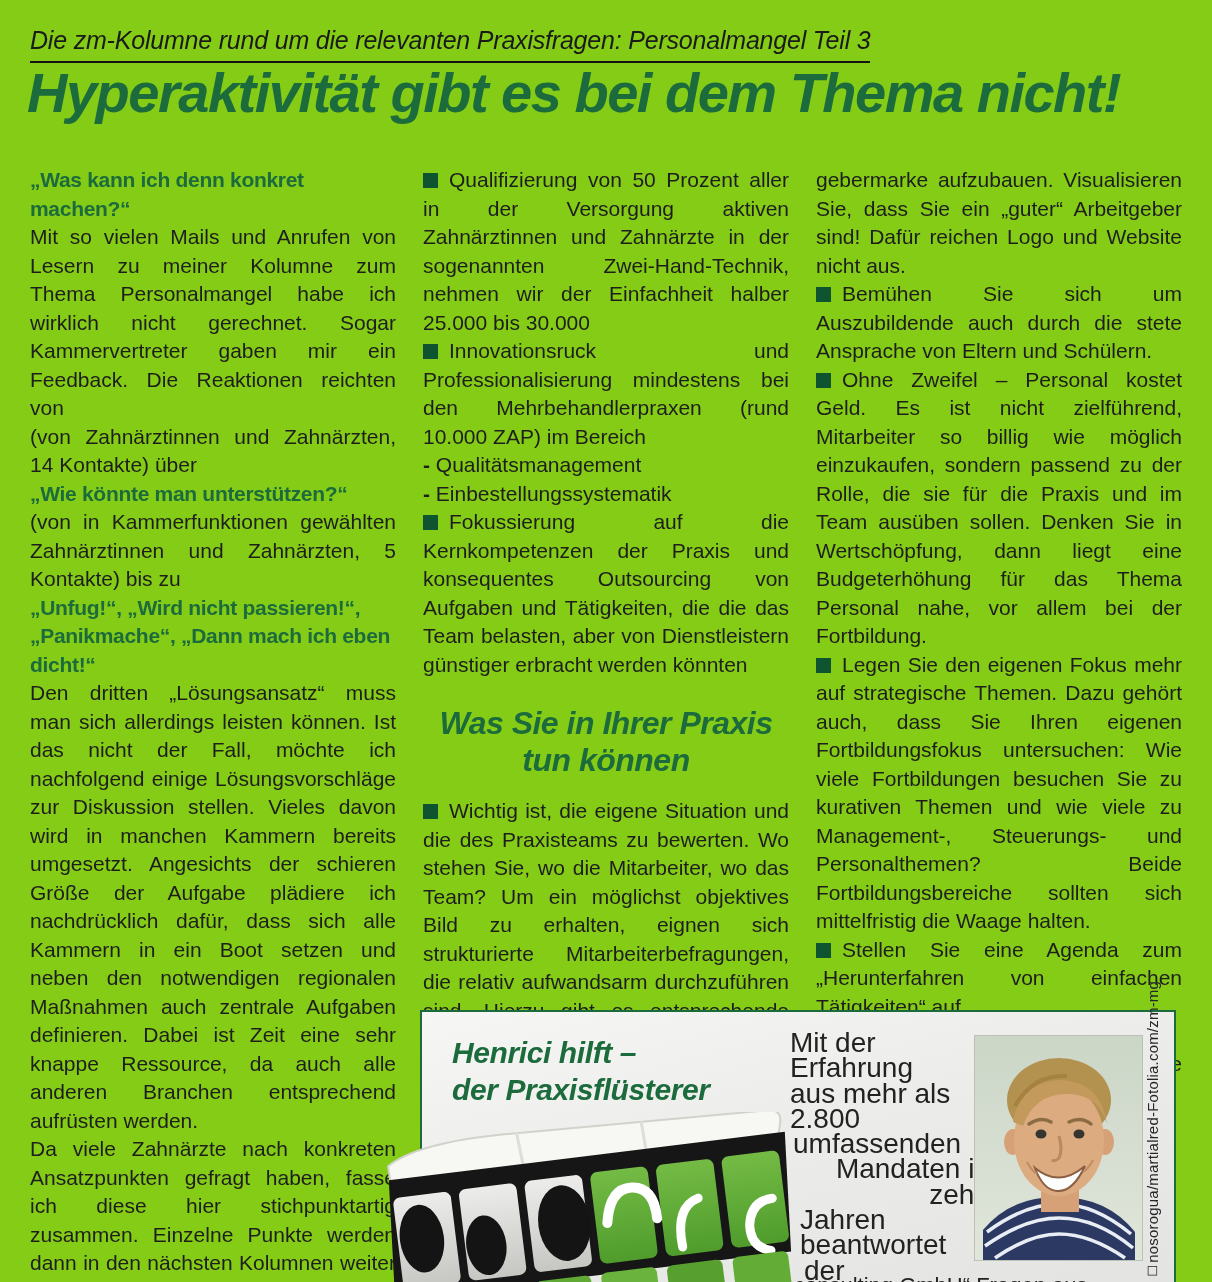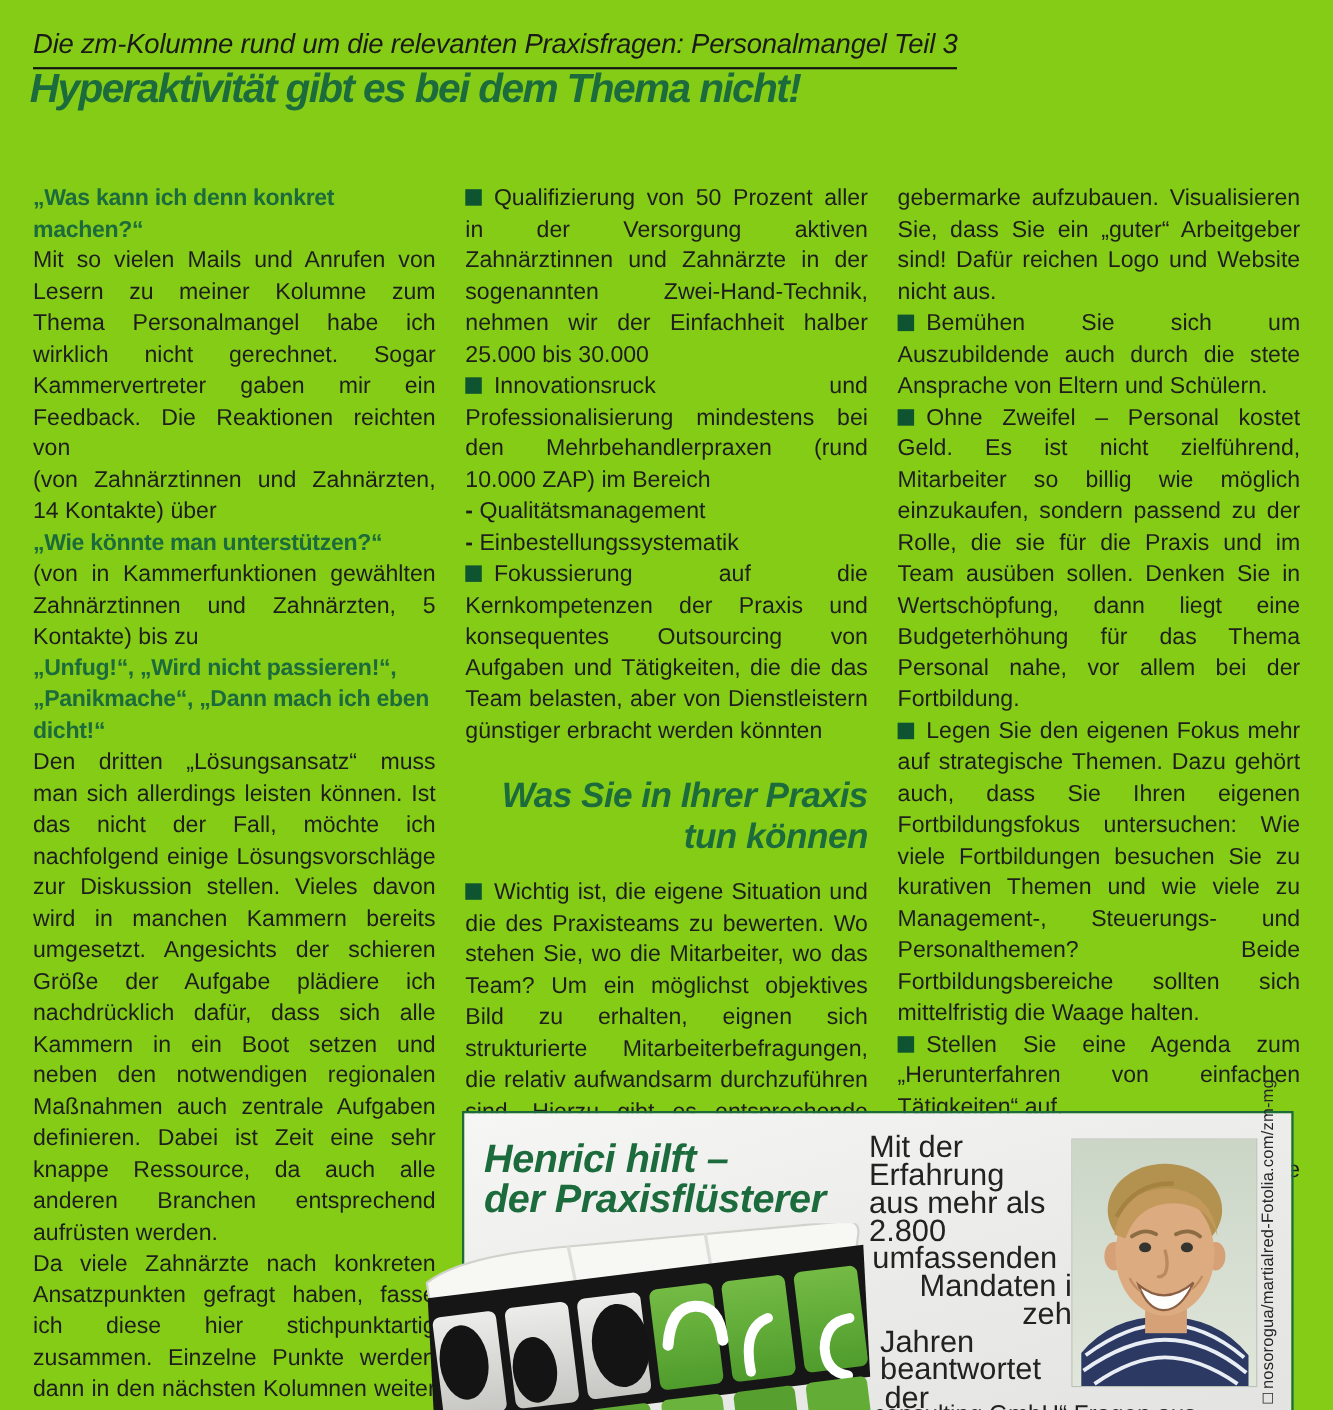--- a/index.html
+++ b/index.html
@@ -1,36 +1,36 @@
 <!DOCTYPE html>
 <html lang="de"><head>
 <meta charset="utf-8">
 <style>
   html,body{margin:0;padding:0;background:#ffffff;}
   .page{position:relative;width:1212px;height:1282px;overflow:hidden;background:#84cc16;
         font-family:"Liberation Sans",sans-serif;color:#1e1e1c;}
   .kicker{position:absolute;left:30px;top:26px;font-size:25px;font-style:italic;
           color:#1a1a18;padding-bottom:6px;border-bottom:2.5px solid #141414;
           letter-spacing:-0.2px;white-space:nowrap;}
-  .headline{position:absolute;left:27px;top:60px;margin:0;font-size:37px;font-weight:700;
+  .headline{position:absolute;left:27px;top:60px;margin:0;font-size:56px;font-weight:700;
             font-style:italic;color:#1c6b3c;letter-spacing:-1.5px;white-space:nowrap;}
   .col{position:absolute;top:166px;width:366px;font-size:21px;line-height:28.5px;
        text-align:justify;hyphens:auto;-webkit-hyphens:auto;}
   .blk{margin:0;}
   .blk.green{color:#1c6b3c;font-weight:700;letter-spacing:-0.3px;text-align:left;}
   .blk.heading{color:#1c6b3c;font-weight:700;font-style:italic;font-size:32px;
-               line-height:37px;letter-spacing:-0.5px;margin:26px 0 18px 0;text-align:right;}
+               line-height:37px;letter-spacing:-0.5px;margin:26px 0 18px 0;text-align:center;}
   .blk.dash{padding-left:16px;text-indent:-16px;text-align:left;}
   .blk.dash::before{content:"- ";font-weight:700;}
   .sq{display:inline-block;width:15px;height:15px;background:#0f5430;margin-right:11px;
       vertical-align:-1px;}
   .info-box{position:absolute;left:420px;top:1010px;width:756px;height:280px;
             border:2px solid #1c6b3c;box-sizing:border-box;
             background:linear-gradient(165deg,#f6f6f4 0%,#ececea 45%,#e3e3e1 100%);}
-  .box-heading{position:absolute;left:18px;top:22px;font-size:36px;line-height:37px;
+  .box-heading{position:absolute;left:30px;top:22px;font-size:30px;line-height:37px;
                font-weight:700;font-style:italic;color:#1c6b3c;letter-spacing:-0.4px;}
   .box-lines{position:absolute;left:368px;top:18px;width:200px;font-size:28px;
              line-height:25.3px;color:#222220;text-align:left;}
   .box-line:nth-child(3){padding-left:3px;}
   .box-line:nth-child(4){padding-left:6px;text-align:right;}
   .box-line:nth-child(5){padding-left:10px;}
   .box-line:nth-child(6){padding-left:14px;}
   .box-line:nth-child(7){padding-left:18px;}
   .box-line:nth-child(8){}
   .box-line:nth-child(9){padding-left:32px;}

